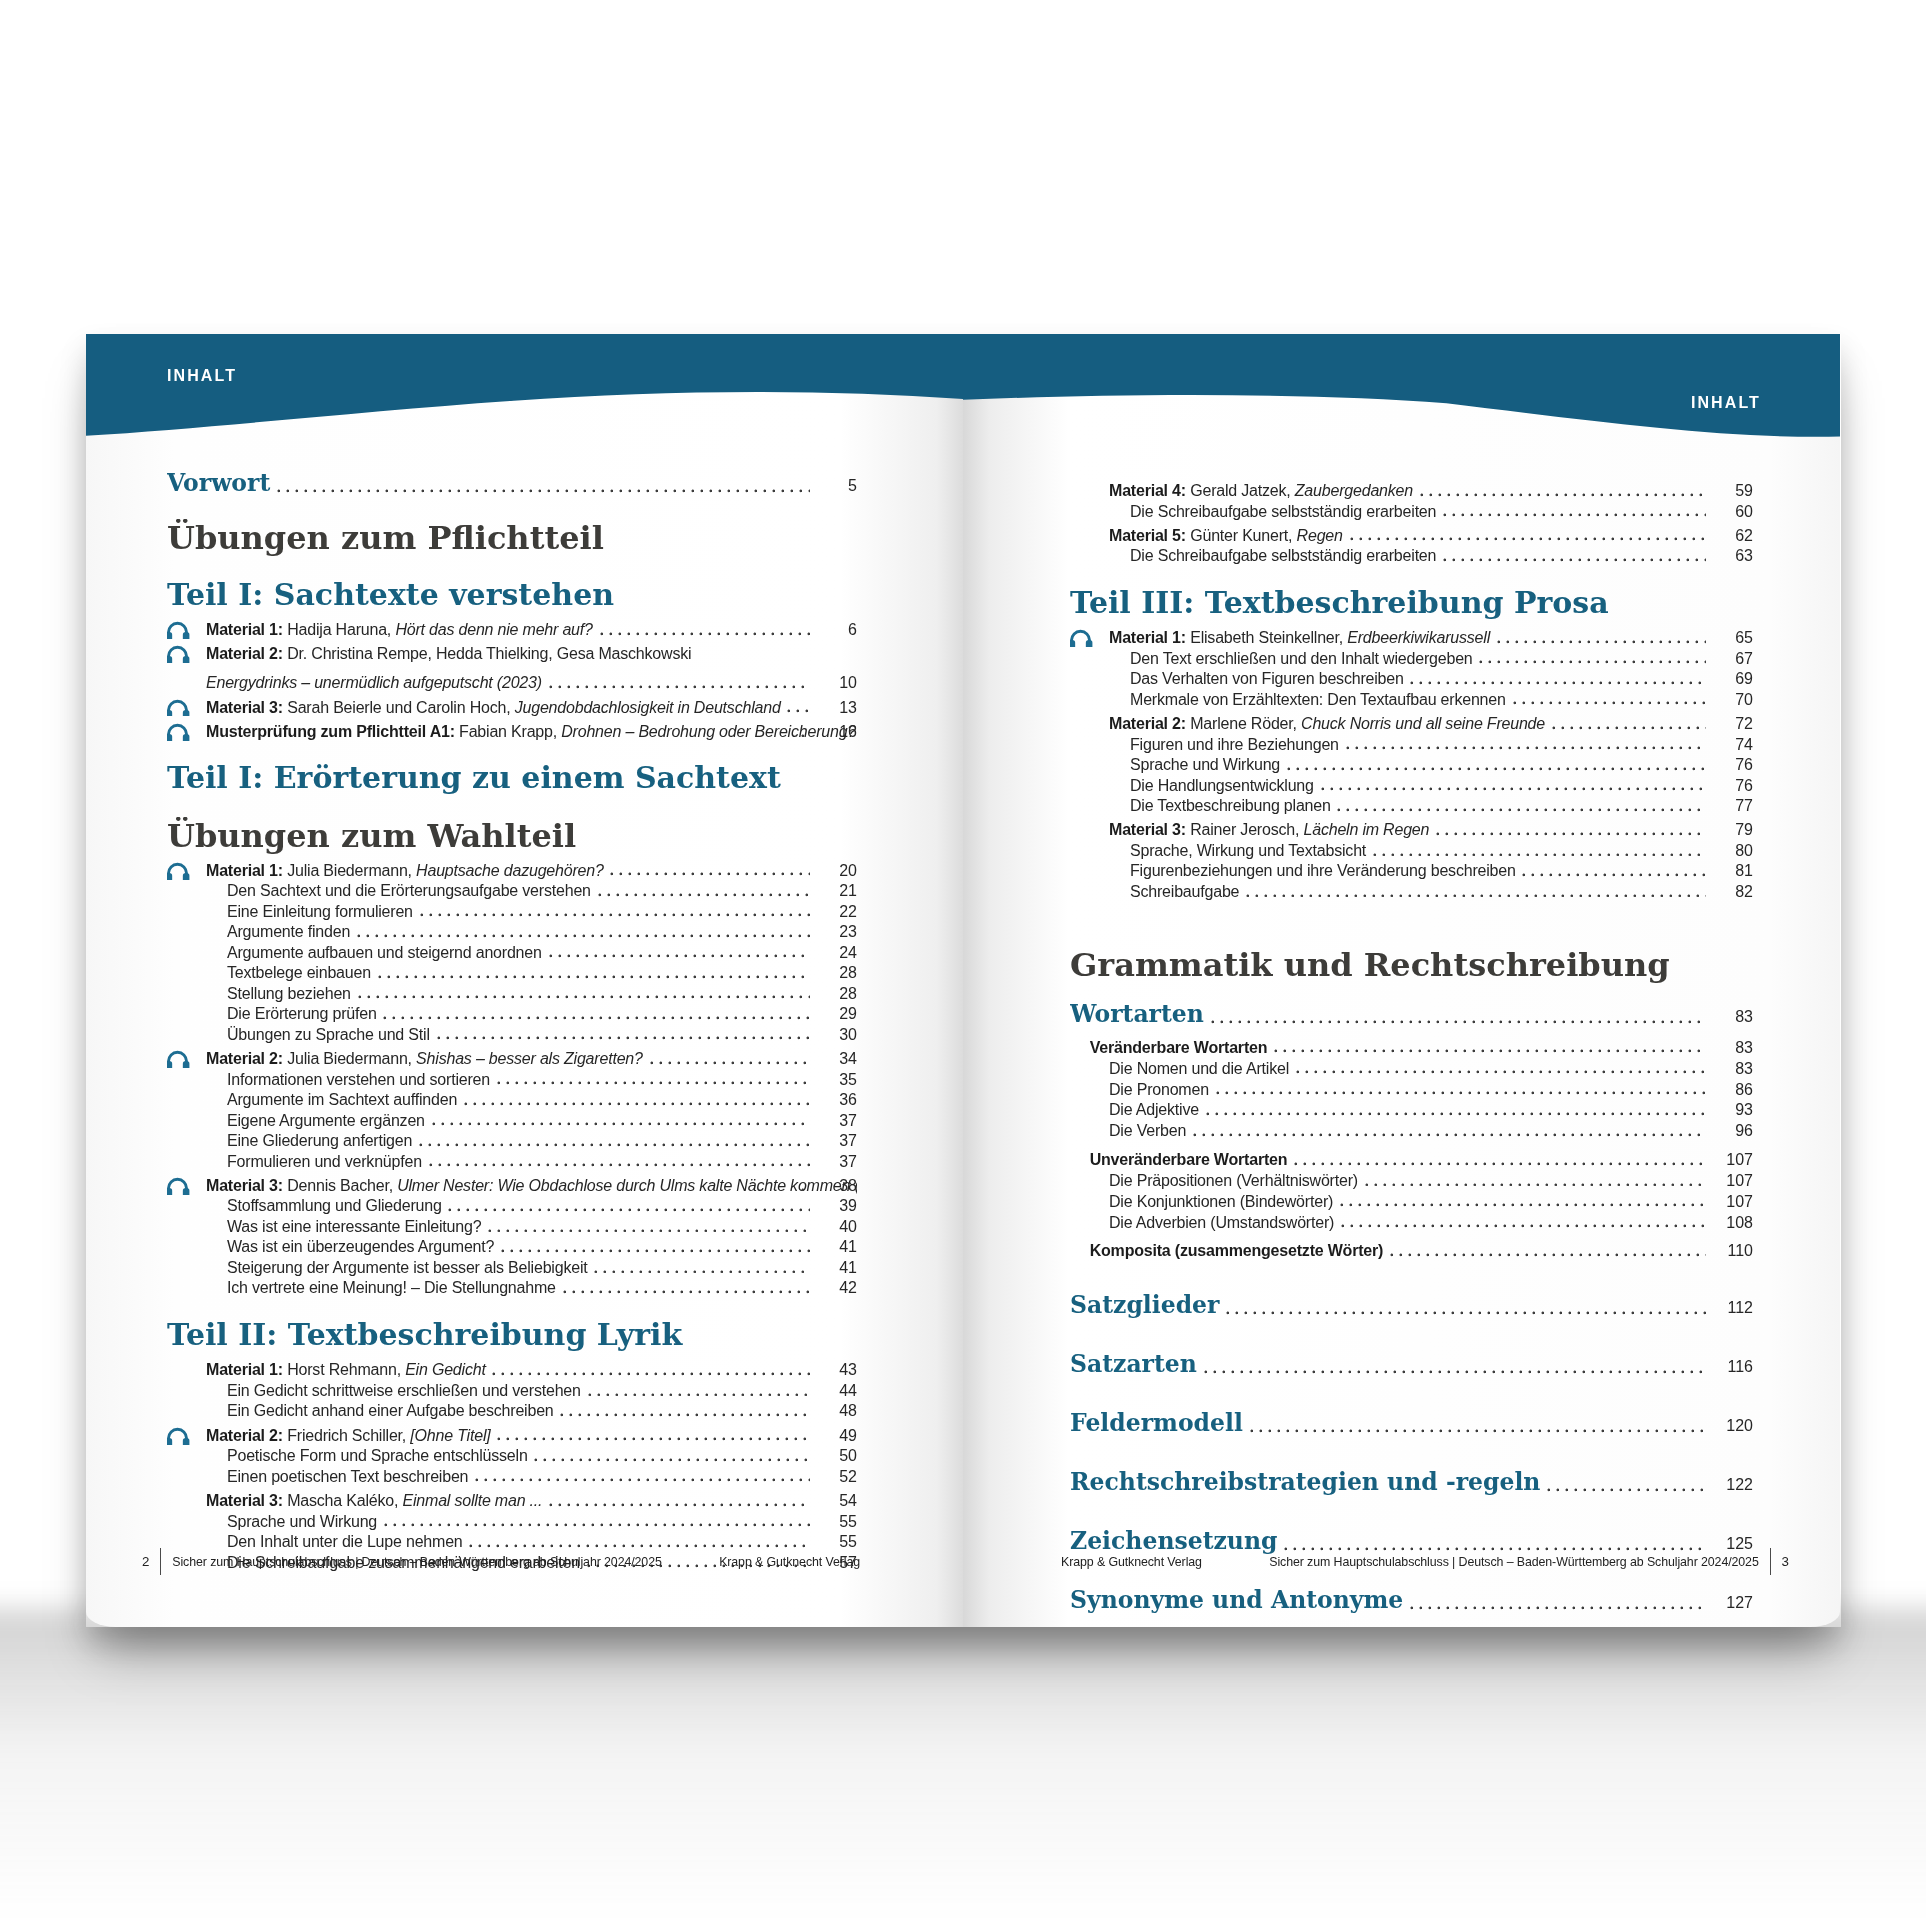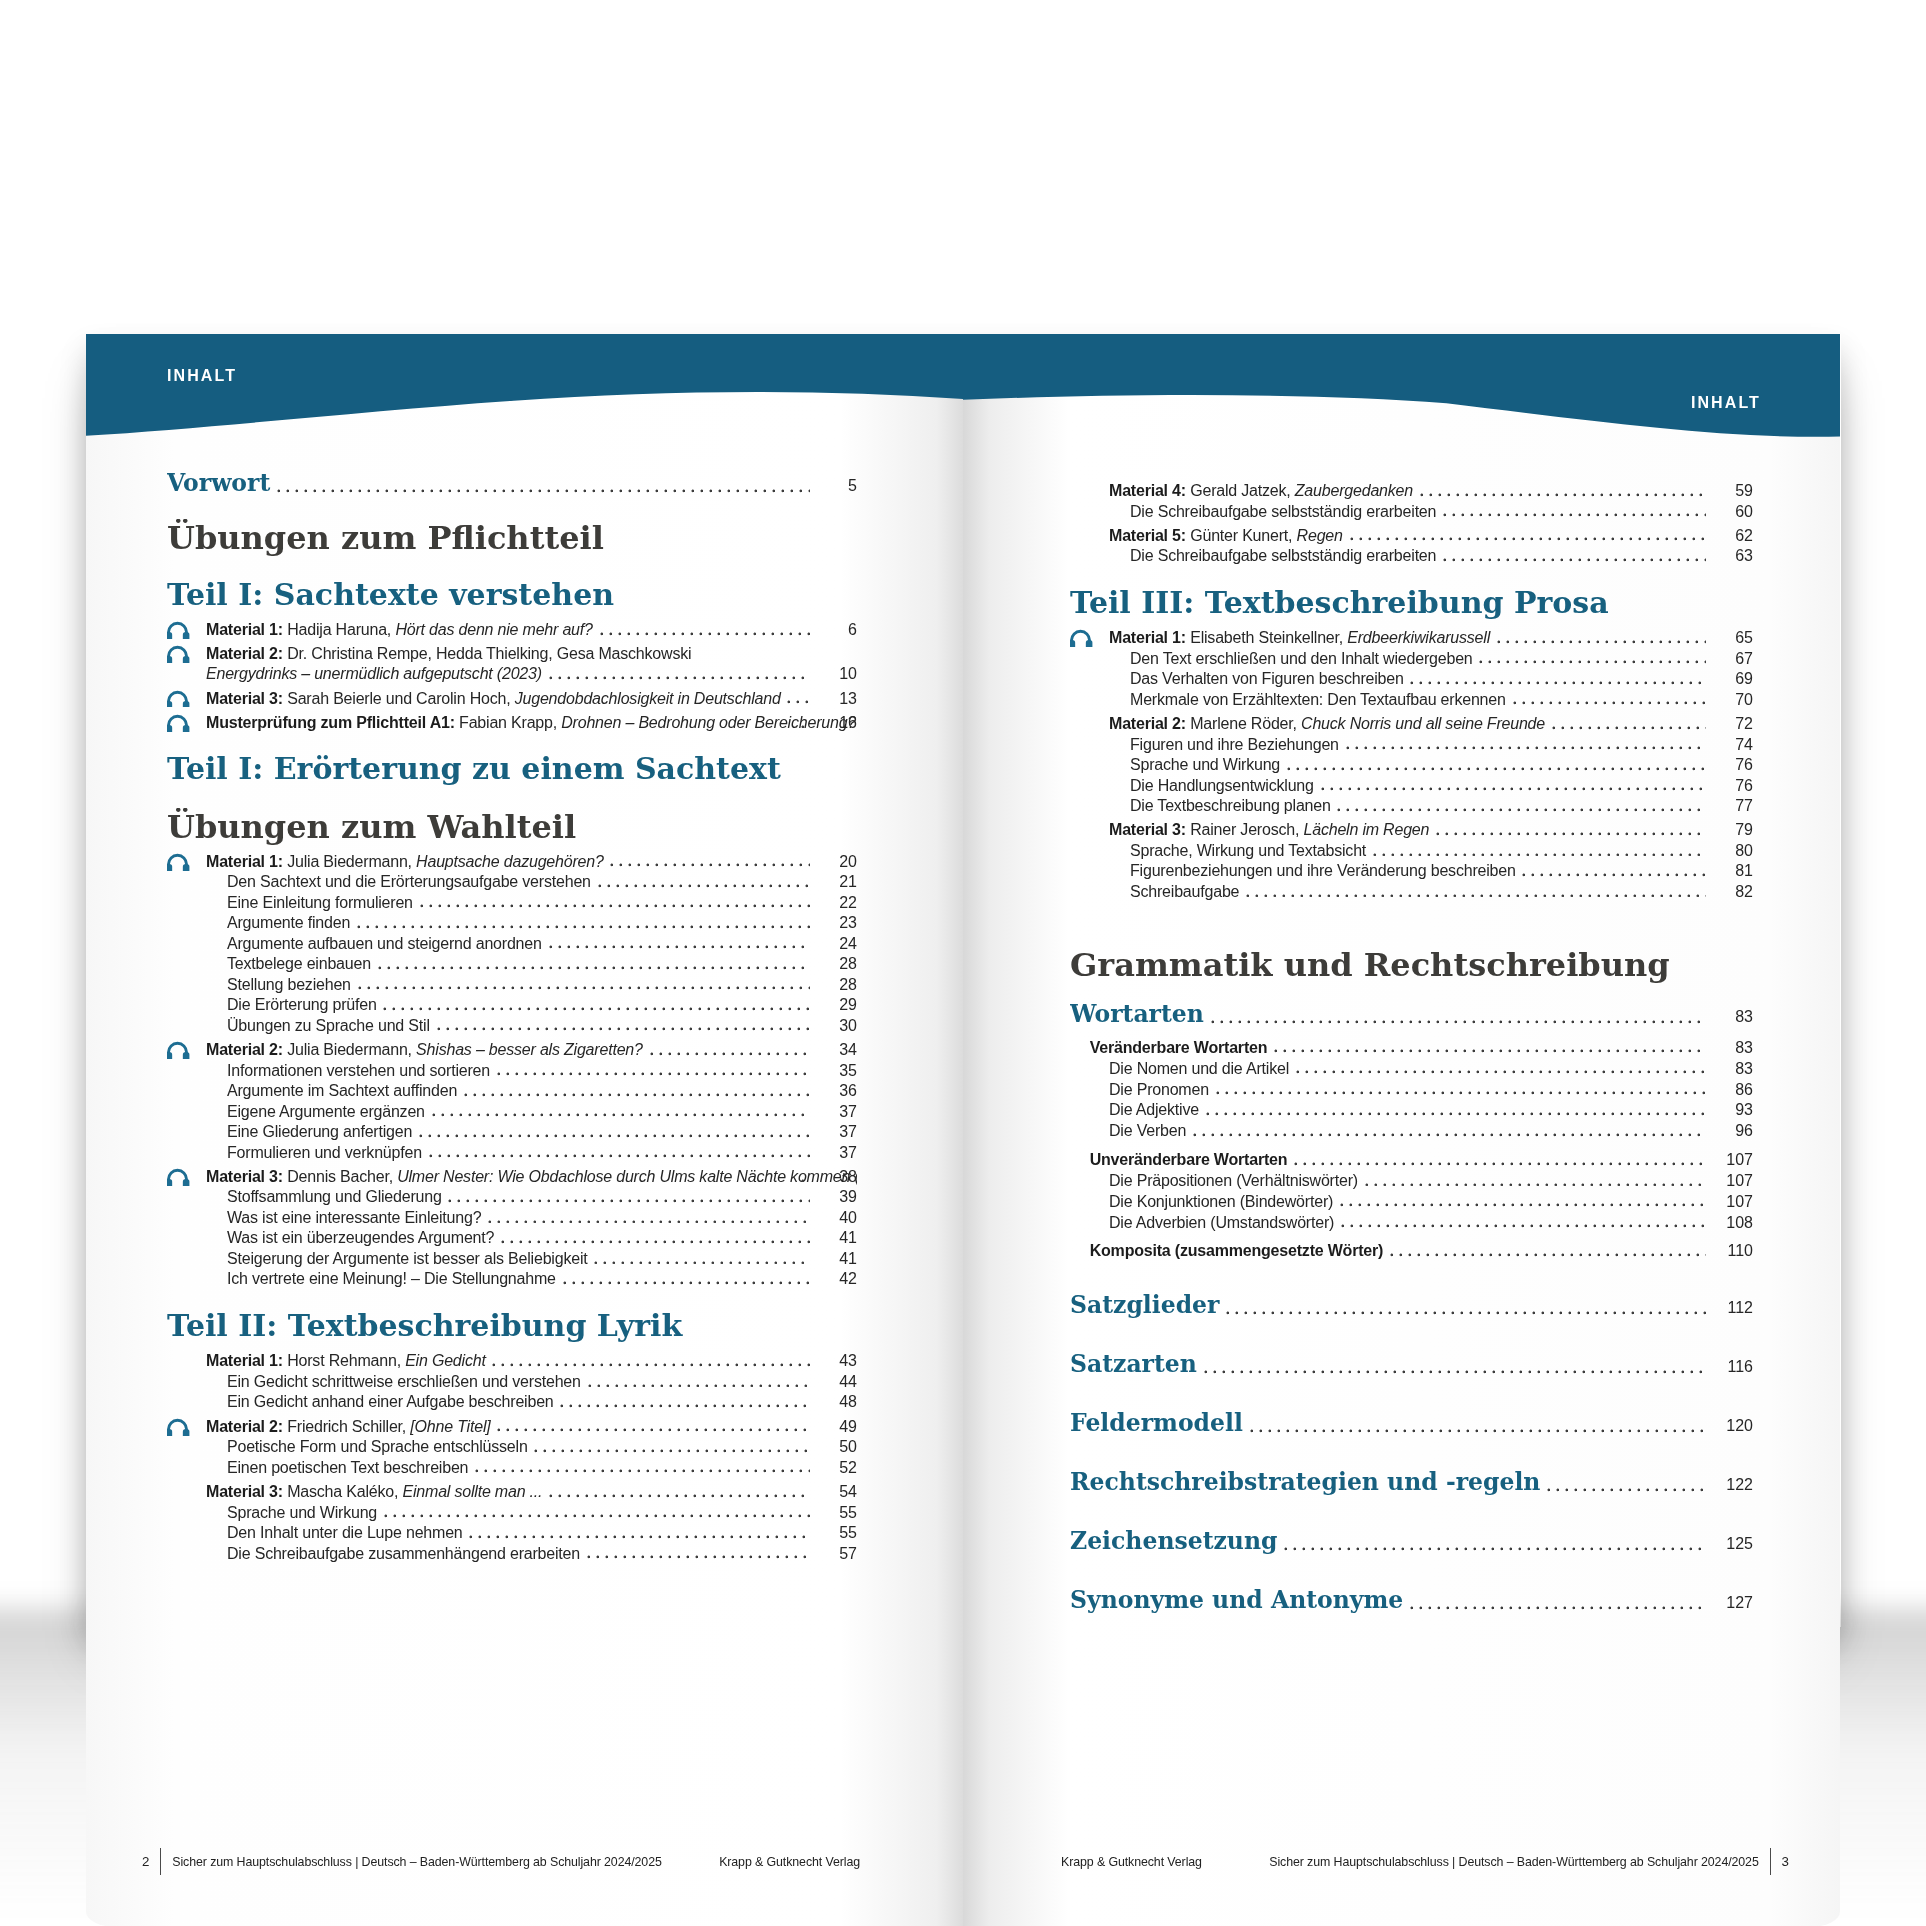--- a/index.html
+++ b/index.html
@@ -13,21 +13,21 @@
     position:absolute;left:-86px;right:-86px;top:1609px;height:317px;
     background:linear-gradient(180deg, rgba(90,90,90,0.28) 0%, rgba(140,140,140,0.10) 45%, rgba(255,255,255,0) 100%);
     filter:blur(13px);
   }
   .book{
     position:absolute;left:86px;top:334px;width:1755px;height:1293px;
     display:flex;
     box-shadow:0 34px 47px -13px rgba(0,0,0,0.35), 0 15px 26px rgba(0,0,0,0.15);
   }
   .page{
-    position:relative;width:877px;height:1593px;background:#fdfdfd;overflow:hidden;
+    position:relative;width:877px;height:1293px;background:#fdfdfd;overflow:hidden;
   }
   .page.left{
     background:linear-gradient(to right,#f7f7f7 0%, #fefefe 10%, #ffffff 86%, #efefef 97%, #dcdcdc 100%);
     border-bottom-left-radius:30px 15.4px;
   }
   .page.right{
     background:linear-gradient(to left,#f5f5f5 0%, #fdfdfd 8%, #ffffff 88%, #ededed 97%, #d8d8d8 100%);
     border-bottom-right-radius:30px 15.4px;
   }
   .band{position:absolute;left:0;top:0;width:877px;height:112px;pointer-events:none;}
@@ -51,21 +51,21 @@
     flex:1 1 10.3px;min-width:7.7px;height:3.9px;align-self:flex-end;margin:0 6px 3.4px 6.8px;
     background-image:radial-gradient(circle at 1.9px 1.9px,#3c3c3c 1.3px,rgba(0,0,0,0) 1.6px);
     background-size:9px 3.9px;background-repeat:repeat-x;background-position:0 center;
   }
   .num{flex:0 0 auto;min-width:41px;text-align:right;font-size:16px;color:#262626;letter-spacing:0;}
 
   
   .entry{font-size:16px;line-height:1.12;margin-top:6.4px;padding-left:39px;}
   .entry .hp{position:absolute;left:-2.6px;top:-0.9px;width:27px;height:23px;}
   .entry .hp svg{width:100%;height:100%;display:block;}
-  .cont{font-size:16px;line-height:1.12;margin-top:2px;padding-left:39px;}
+  .cont{font-size:16px;line-height:1.12;margin-top:11px;padding-left:39px;}
   .sub{font-size:16px;line-height:1.12;margin-top:2.6px;padding-left:60px;}
   .h1{margin-top:22px;margin-bottom:4.3px;}
   .h1 .lab{font-family:"DejaVu Serif","Liberation Serif",serif;font-weight:bold;font-size:32px;color:#3d3c39;letter-spacing:0;}
   .h1.xlgap{margin-top:45px;}
   .h2{margin-top:19.7px;margin-bottom:9.4px;}
   .h2 .lab{font-family:"DejaVu Serif","Liberation Serif",serif;font-weight:bold;font-size:30px;color:#17607f;letter-spacing:0;}
   .tealrow{margin-top:16.3px;}
   .tealrow .lab{font-family:"DejaVu Serif","Liberation Serif",serif;font-weight:bold;font-size:23.5px;color:#17607f;letter-spacing:0;}
   .tealrow .dots{margin-bottom:4.3px;}
   .tealrow.gap{margin-top:31px;}

